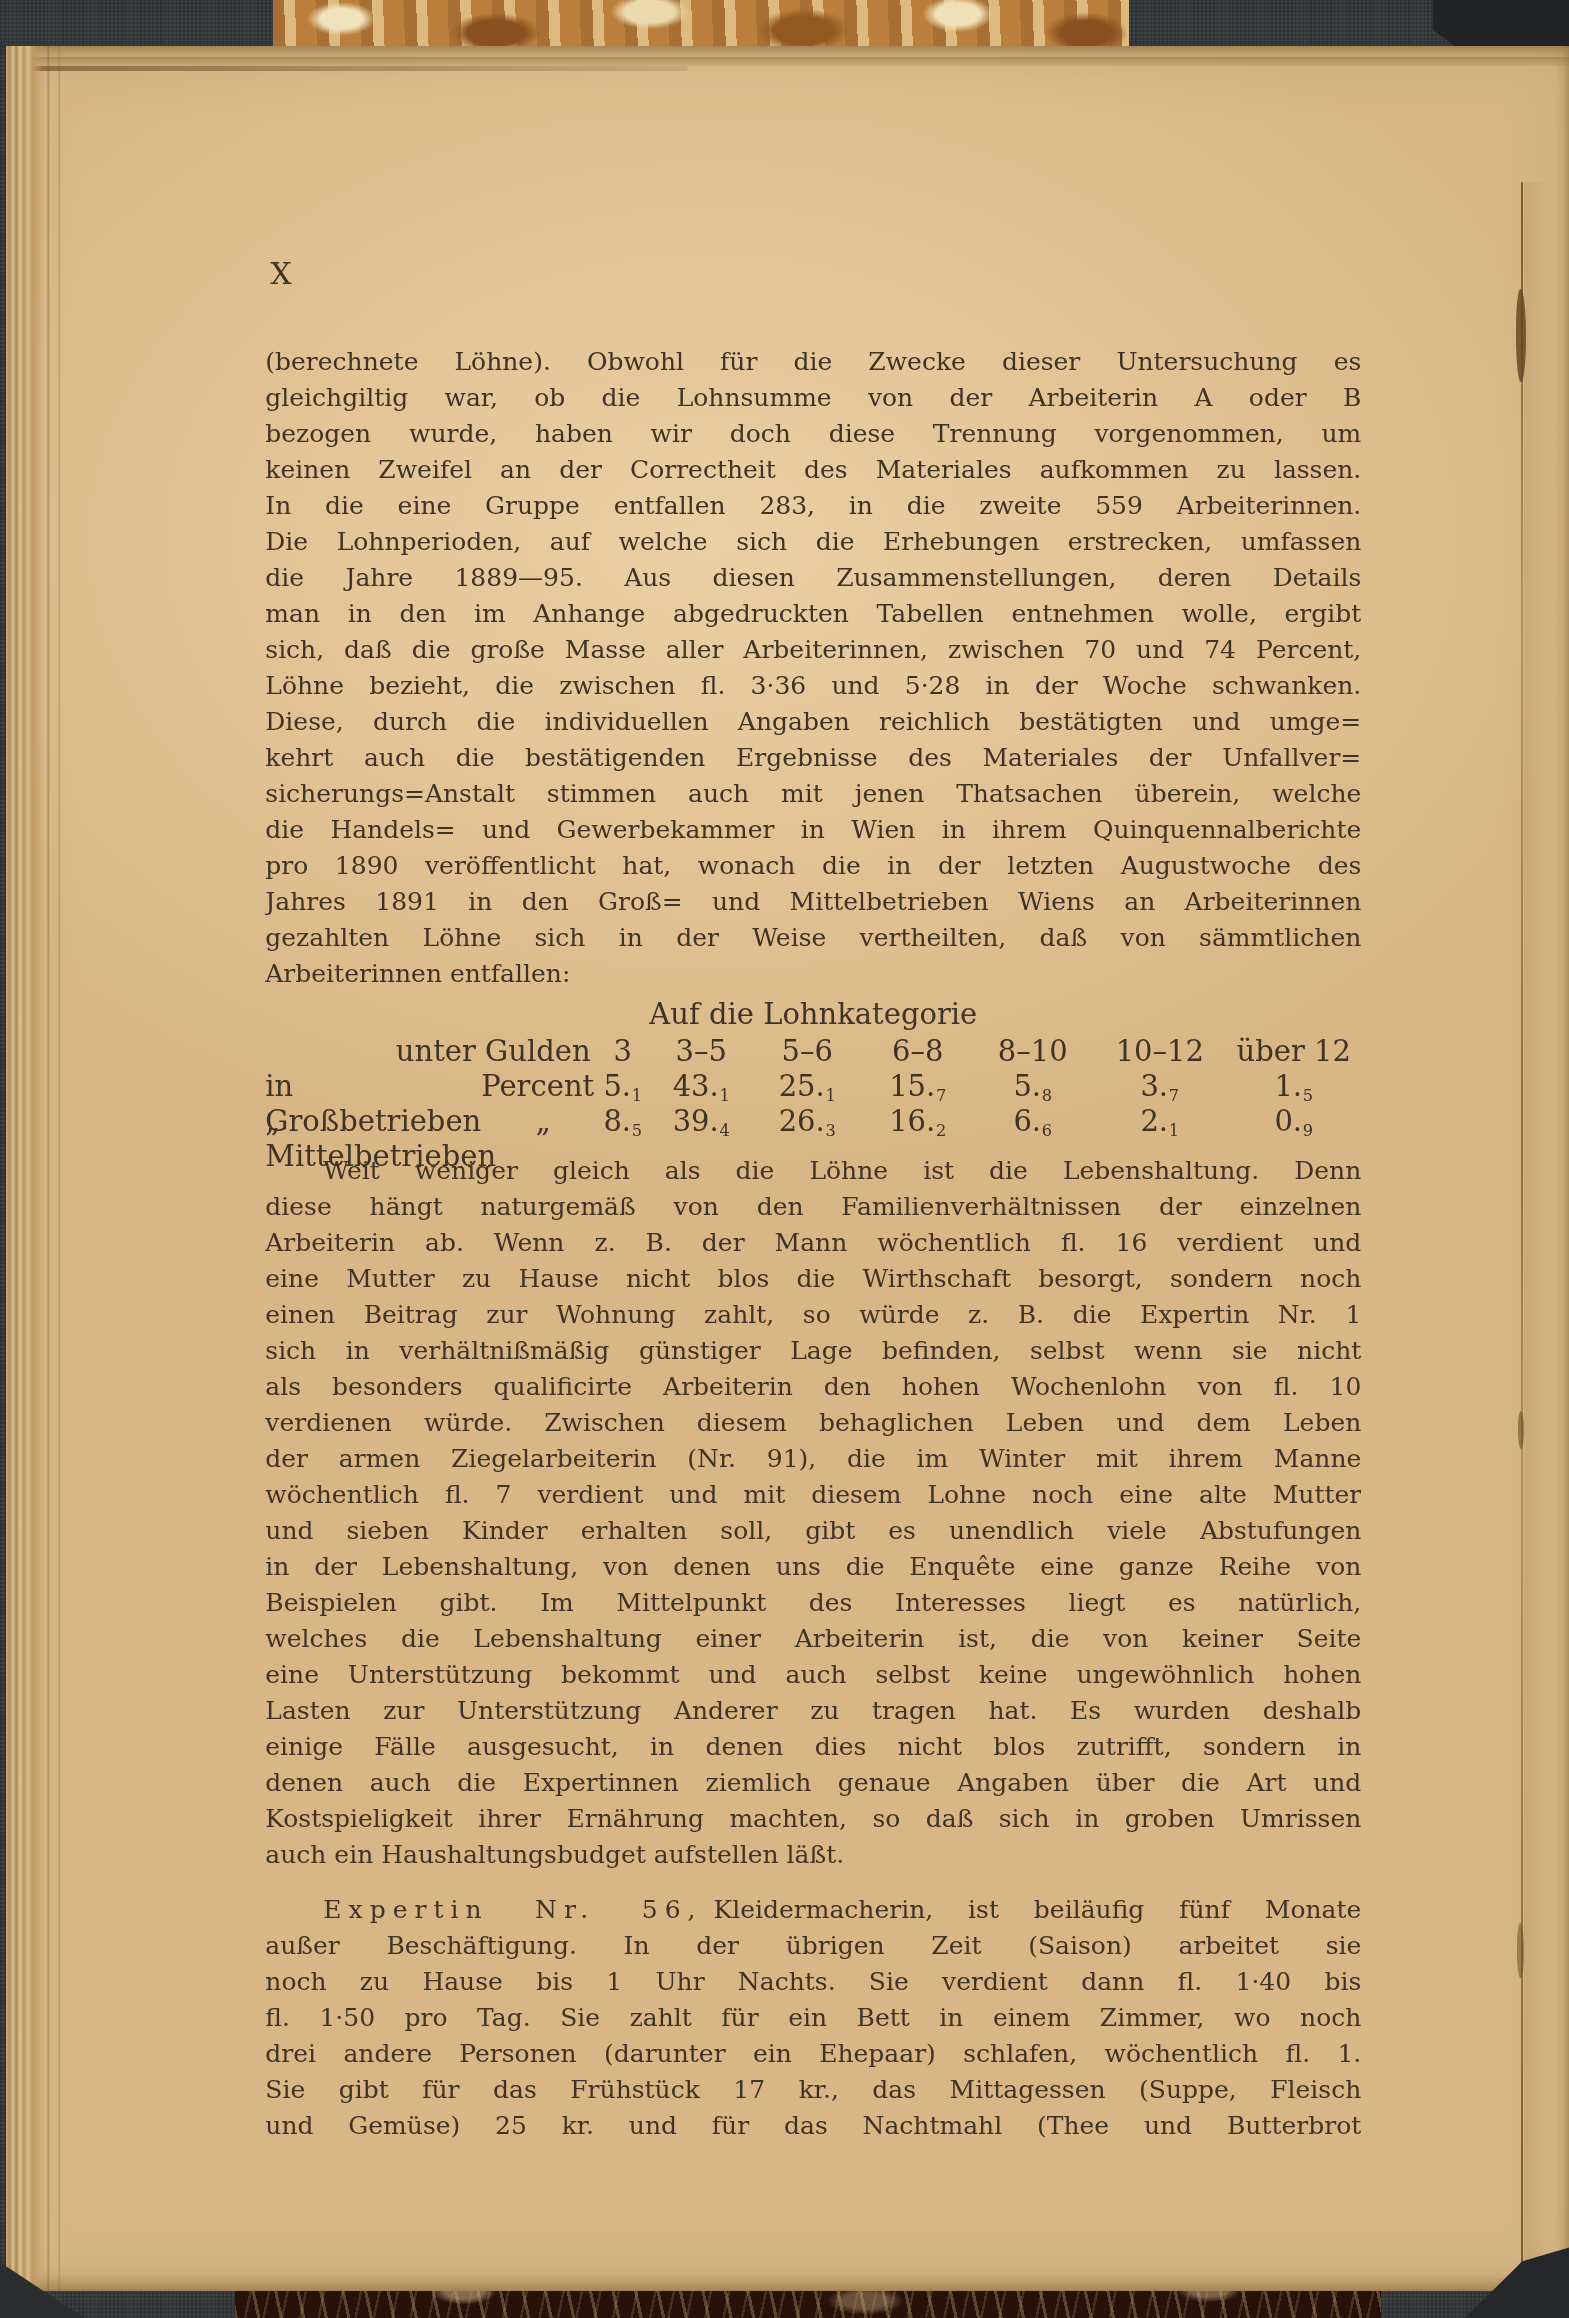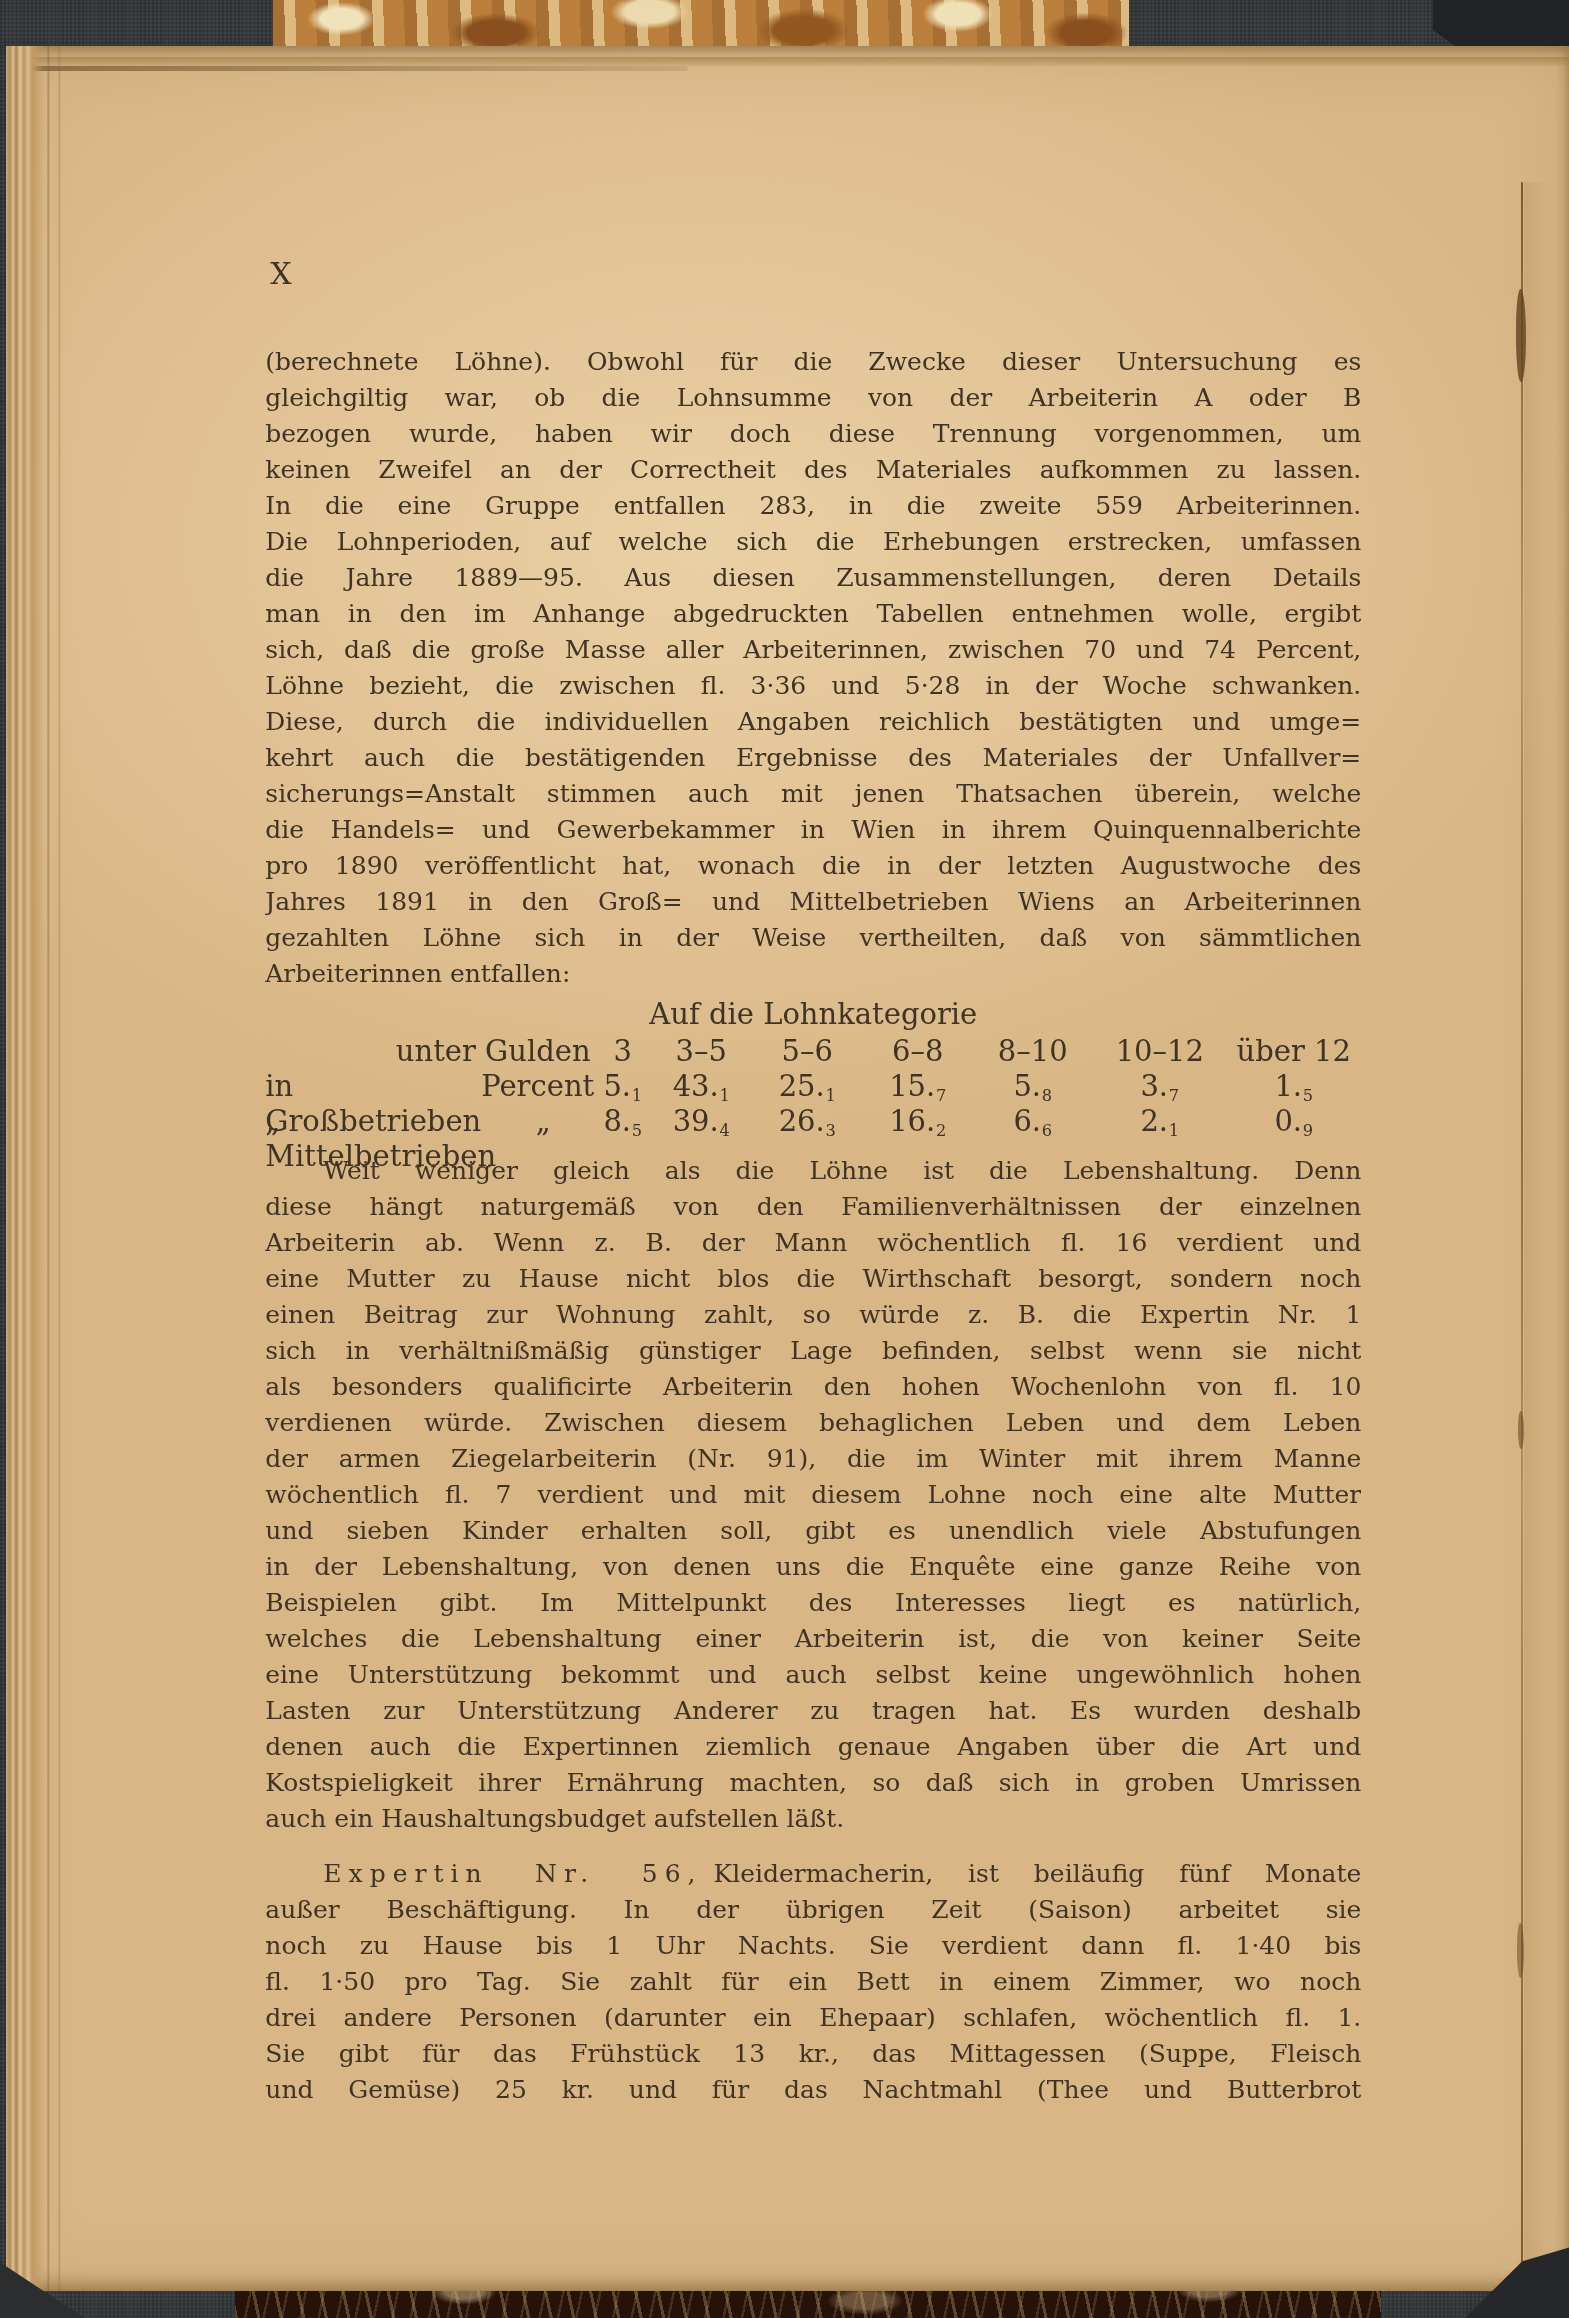--- a/index.html
+++ b/index.html
@@ -206,31 +206,32 @@
         <div class="line">als besonders qualificirte Arbeiterin den hohen Wochenlohn von fl. 10</div>
         <div class="line">verdienen würde. Zwischen diesem behaglichen Leben und dem Leben</div>
         <div class="line">der armen Ziegelarbeiterin (Nr. 91), die im Winter mit ihrem Manne</div>
         <div class="line">wöchentlich fl. 7 verdient und mit diesem Lohne noch eine alte Mutter</div>
         <div class="line">und sieben Kinder erhalten soll, gibt es unendlich viele Abstufungen</div>
         <div class="line">in der Lebenshaltung, von denen uns die Enquête eine ganze Reihe von</div>
         <div class="line">Beispielen gibt. Im Mittelpunkt des Interesses liegt es natürlich,</div>
         <div class="line">welches die Lebenshaltung einer Arbeiterin ist, die von keiner Seite</div>
         <div class="line">eine Unterstützung bekommt und auch selbst keine ungewöhnlich hohen</div>
         <div class="line">Lasten zur Unterstützung Anderer zu tragen hat. Es wurden deshalb</div>
+        <div class="line">einige Fälle ausgesucht, in denen dies nicht blos zutrifft, sondern in</div>
         <div class="line">denen auch die Expertinnen ziemlich genaue Angaben über die Art und</div>
         <div class="line">Kostspieligkeit ihrer Ernährung machten, so daß sich in groben Umrissen</div>
         <div class="line last">auch ein Haushaltungsbudget aufstellen läßt.</div>
       </div>
       <div class="para indent p-last">
         <div class="line first"><span class="spaced">Expertin Nr. 56,</span><span>Kleidermacherin, ist beiläufig fünf Monate</span></div>
         <div class="line">außer Beschäftigung. In der übrigen Zeit (Saison) arbeitet sie</div>
         <div class="line">noch zu Hause bis 1 Uhr Nachts. Sie verdient dann fl. 1·40 bis</div>
         <div class="line">fl. 1·50 pro Tag. Sie zahlt für ein Bett in einem Zimmer, wo noch</div>
         <div class="line">drei andere Personen (darunter ein Ehepaar) schlafen, wöchentlich fl. 1.</div>
-        <div class="line">Sie gibt für das Frühstück 13 kr., das Mittagessen (Suppe, Fleisch</div>
+        <div class="line">Sie gibt für das Frühstück 17 kr., das Mittagessen (Suppe, Fleisch</div>
         <div class="line">und Gemüse) 25 kr. und für das Nachtmahl (Thee und Butterbrot</div>
       </div>
     </div>
 </div>
 
 <div class="crease"></div>
 <div class="crease-shade"></div>
 <div class="blemish b1"></div>
 <div class="blemish b2"></div>
 <div class="blemish b3"></div>

